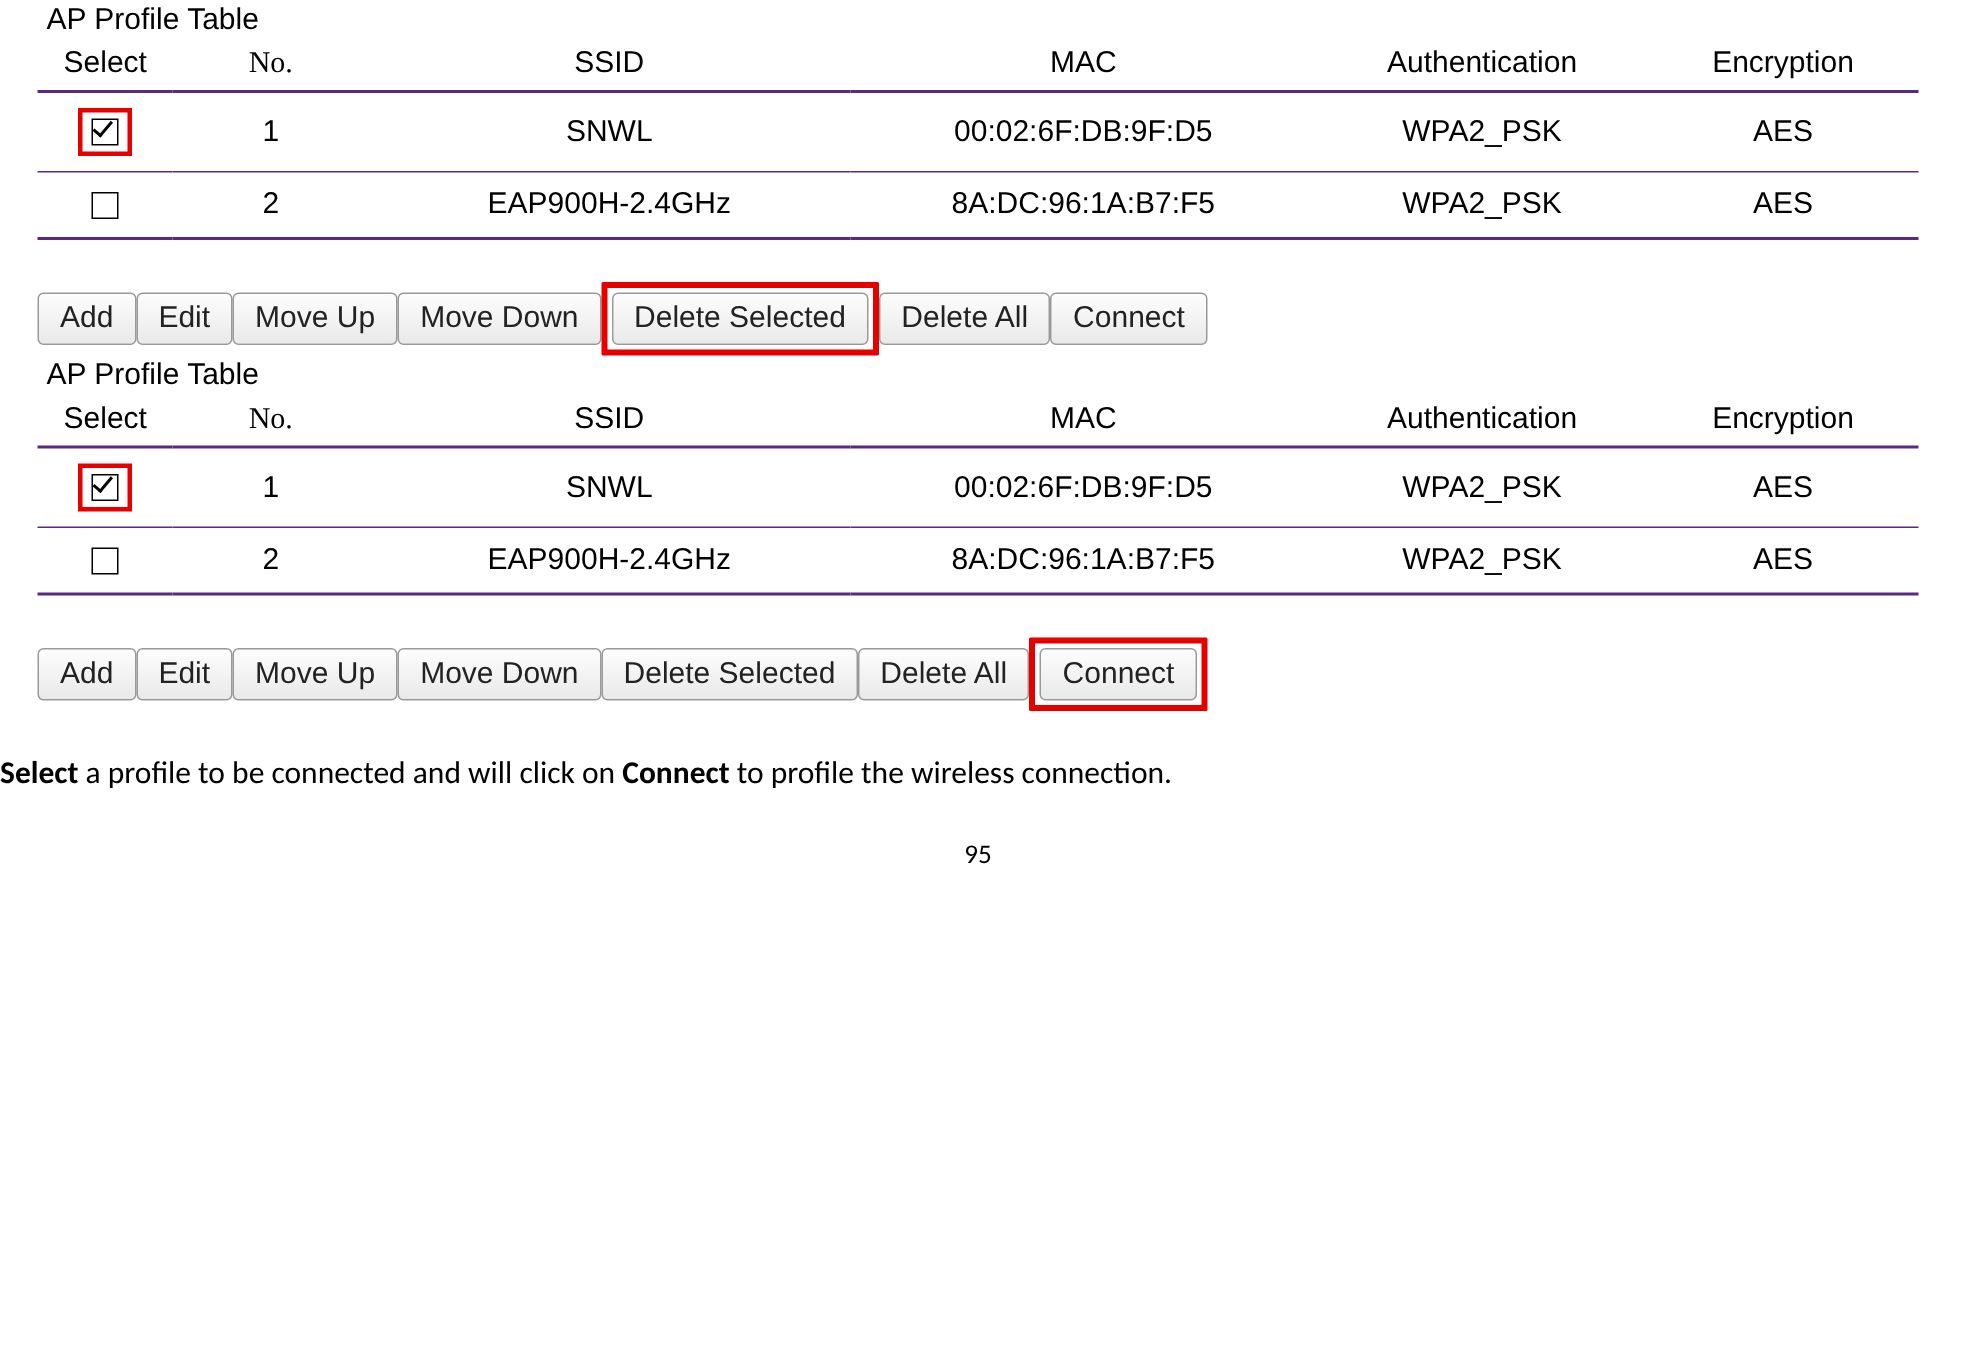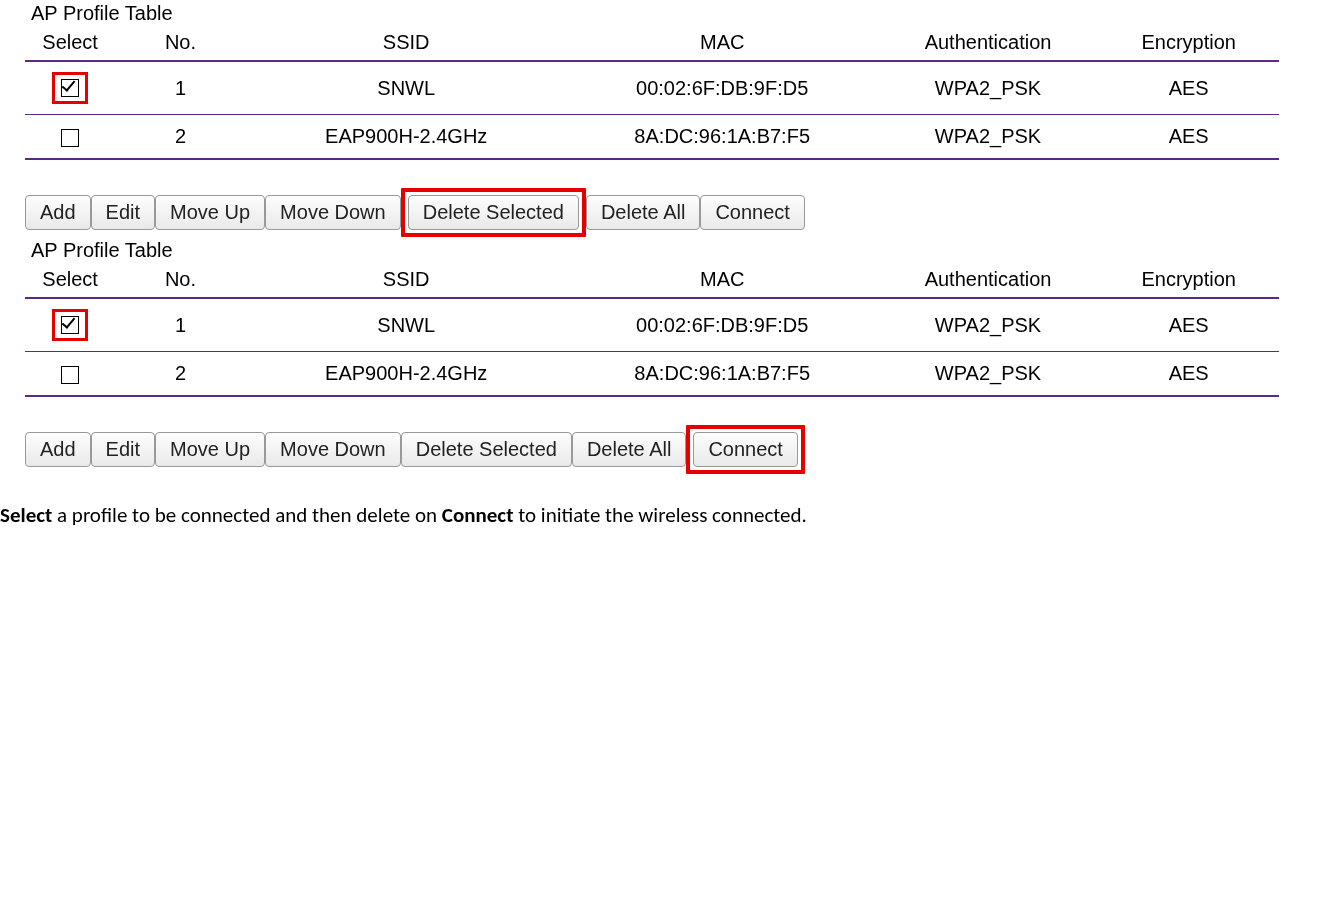--- a/index.html
+++ b/index.html
@@ -34,21 +34,21 @@
   }
   table.ap td {
     text-align: center;
     padding: 10px 0;
     border-bottom: 1px solid #5a2a82;
   }
   table.ap tr.last td {
     border-bottom: 2px solid #5a2a82;
   }
   .col-select { width: 90px; }
-  .col-no     { width: 130px; }
+  .col-no     { width: 130px; font-family: Liberation Serif, serif; }
   .col-ssid   { width: 320px; }
   .col-mac    { width: 310px; }
   .col-auth   { width: 220px; }
   .col-enc    { width: 180px; }
 
   .checkbox {
     display: inline-block;
     width: 18px;
     height: 18px;
     border: 1.5px solid #000;
@@ -231,17 +231,18 @@
       <button class="btn">Move Down</button>
       <button class="btn">Delete Selected</button>
       <button class="btn">Delete All</button>
       <span class="red-wrap">
         <button class="btn">Connect</button>
       </span>
     </div>
   </div>
 
   <p class="body-text p2">
-    <b>Select</b><span> a profile to be connected and then delete on </span><b>Connect</b><span> to initiate the wireless connected.</span>
+    <b>Select</b><span> a profile to be connected and will click on </span><b>Connect</b><span> to profile the wireless connection.</span>
   </p>
 
+  <div class="pagenum">95</div>
 
 </div>
 
 </body></html>

